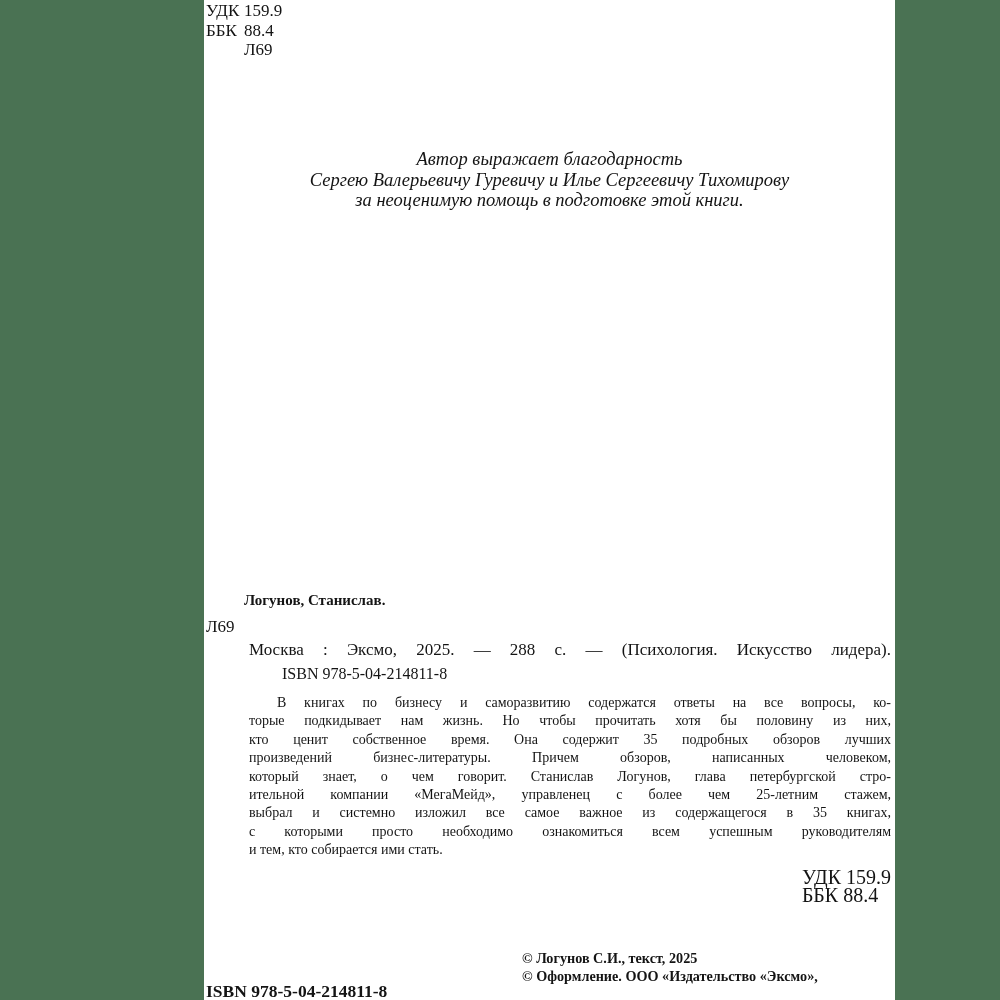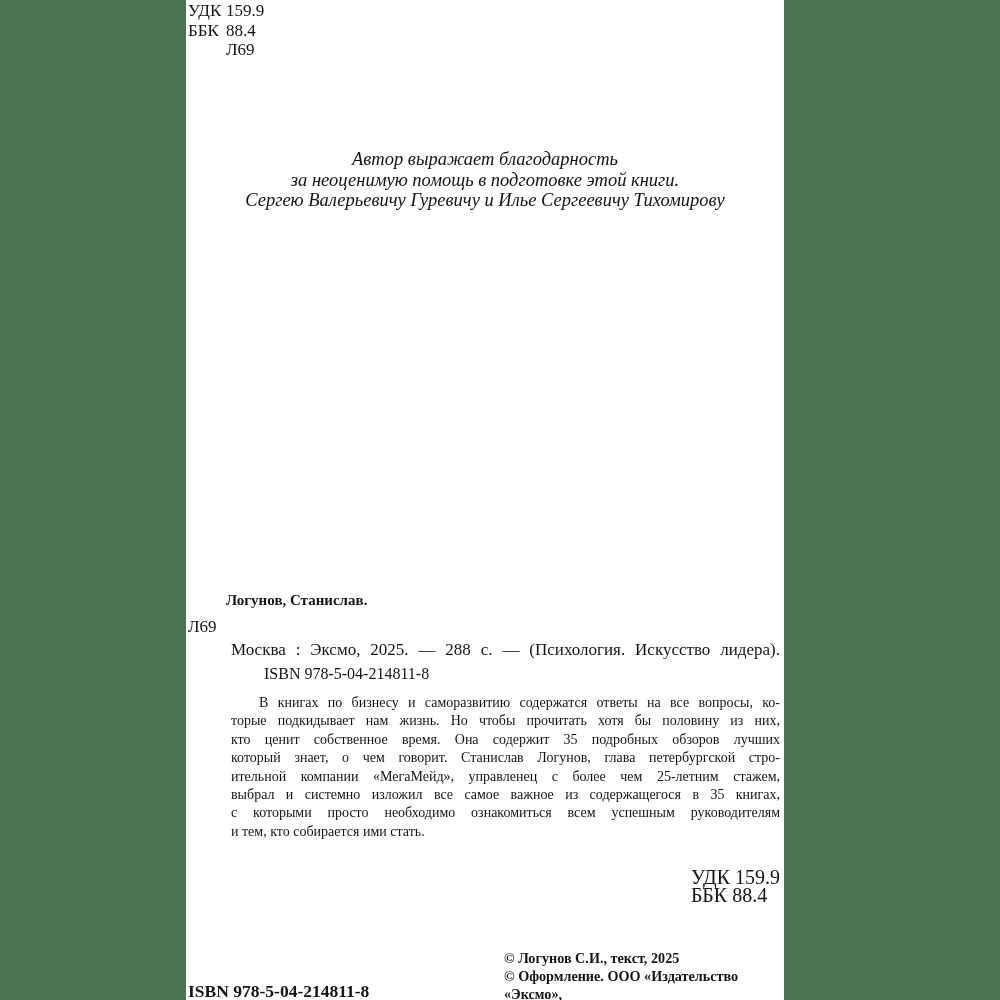--- a/index.html
+++ b/index.html
@@ -6,22 +6,22 @@
   body {
     width: 1000px; height: 1000px;
     background: #4a7253;
     position: relative;
     overflow: hidden;
     font-family: "Liberation Serif", serif;
     color: #141414;
   }
   .page {
     position: absolute;
-    left: 186px; top: 0;
-    width: 598px; height: 1000px;
+    left: 204px; top: 0;
+    width: 691px; height: 1000px;
     background: #ffffff;
   }
   .abs { position: absolute; }
 
   
   .top-codes { top: 1px; left: 2px; font-size: 17px; line-height: 19.5px; }
   .code-row { display: flex; }
   .code-label { width: 38px; }
 
   
@@ -82,33 +82,34 @@
       <span>88.4</span>
     </div>
     <div class="code-row">
       <span class="code-label"></span>
       <span>Л69</span>
     </div>
   </div>
 
   <div class="abs dedication">
     <div>Автор выражает благодарность</div>
+    <div>Сергею Валерьевичу Гуревичу и Илье Сергеевичу Тихомирову</div>
     <div>за неоценимую помощь в подготовке этой книги.</div>
-    <div>Сергею Валерьевичу Гуревичу и Илье Сергеевичу Тихомирову</div>
   </div>
 
   <div class="abs card-author">Логунов, Станислав.</div>
   <div class="abs card-sign">Л69</div>
   <div class="abs card-imprint just-line">Москва : Эксмо, 2025. — 288 с. — (Психология. Искусство лидера).</div>
   <div class="abs card-isbn">ISBN 978-5-04-214811-8</div>
 
   <div class="abs annotation">
     <div class="line first">В книгах по бизнесу и саморазвитию содержатся ответы на все вопросы, ко-</div>
     <div class="line">торые подкидывает нам жизнь. Но чтобы прочитать хотя бы половину из них,</div>
     <div class="line">кто ценит собственное время. Она содержит 35 подробных обзоров лучших</div>
+    <div class="line">произведений бизнес-литературы. Причем обзоров, написанных человеком,</div>
     <div class="line">который знает, о чем говорит. Станислав Логунов, глава петербургской стро-</div>
     <div class="line">ительной компании «МегаМейд», управленец с более чем 25-летним стажем,</div>
     <div class="line">выбрал и системно изложил все самое важное из содержащегося в 35 книгах,</div>
     <div class="line">с которыми просто необходимо ознакомиться всем успешным руководителям</div>
     <div class="line last">и тем, кто собирается ими стать.</div>
   </div>
 
   <div class="abs bottom-codes">
     <div>УДК 159.9</div>
     <div>ББК 88.4</div>

